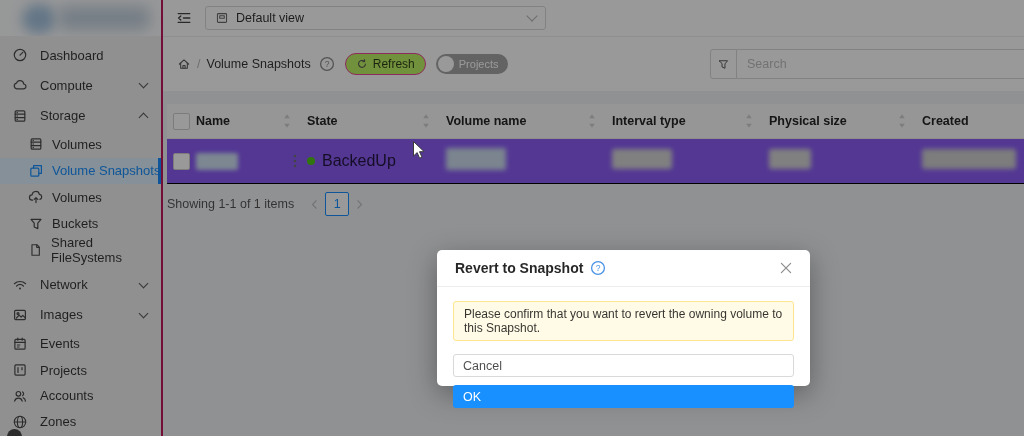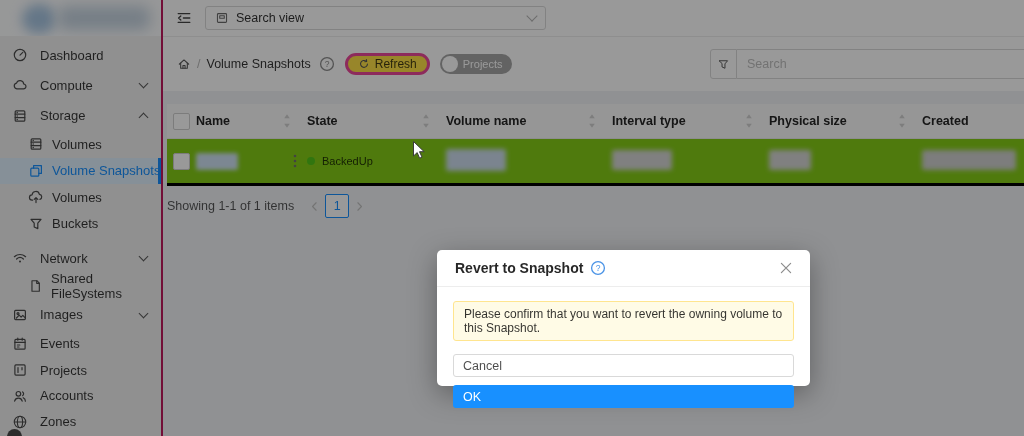--- a/index.html
+++ b/index.html
@@ -40,44 +40,44 @@
     background:#fff;display:flex;align-items:center;padding:0 9px;font-size:12.5px;color:rgba(0,0,0,.82);
     cursor:pointer;box-sizing:border-box;}
   .viewselect .i{color:#6b6b6b;margin-right:7px;}
   .viewselect .chevd{margin-left:auto;width:7px;height:7px;border-right:1.4px solid #b5b5b5;
     border-bottom:1.4px solid #b5b5b5;transform:rotate(45deg);margin-top:-4px;}
 
   .pageheader{height:54px;background:#fff;display:flex;align-items:center;padding-left:15px;position:relative;}
   .slash{color:#b8b8b8;margin:0 6px;font-size:12.5px;}
   .crumb-page{font-size:12.5px;color:rgba(0,0,0,.8);}
   .qmark{display:inline-flex;width:13px;height:13px;margin-left:8px;color:#8c8c8c;}
-  .btn-refresh{margin-left:10px;height:22px;border:3px solid #ec4899;border-radius:11px;background:#fde047;
+  .btn-refresh{margin-left:10px;height:22px;border:1px solid #ec4899;border-radius:11px;background:#bef264;
     display:flex;align-items:center;gap:5px;padding:0 10px;font-size:12px;color:rgba(0,0,0,.75);cursor:pointer;}
   .btn-refresh .i{color:#555;}
   .switch{margin-left:10px;position:relative;height:20px;min-width:60px;border-radius:10px;
     background:#a6a6a6;display:flex;align-items:center;cursor:pointer;}
   .switch .knob{position:absolute;left:2px;top:2px;width:16px;height:16px;border-radius:50%;background:#fff;}
   .switch .sw-label{padding:0 9px 0 23px;font-size:11px;color:#fff;}
   .search-group{position:absolute;left:548px;top:12px;display:flex;height:30px;}
   .filter-btn{width:27px;height:30px;box-sizing:border-box;border:1px solid #d9d9d9;border-radius:3px 0 0 3px;
     background:#fff;display:flex;align-items:center;justify-content:center;color:#555;cursor:pointer;}
   .search-input{width:300px;height:30px;box-sizing:border-box;border:1px solid #d9d9d9;border-left:none;
     border-radius:0 3px 3px 0;padding:0 10px;font-size:12.5px;color:rgba(0,0,0,.8);outline:none;
     font-family:"Liberation Sans",sans-serif;}
   .search-input::placeholder{color:#bfbfbf;}
 
   
-  .card{margin:13px 12px 0 5px;width:calc(100% - 5px);background:#84cc16;}
+  .card{margin:13px 12px 0 5px;width:calc(100% - 5px);background:#8b5cf6;}
   .trow{display:grid;grid-template-columns:29px 111px 139px 166px 157px 153px minmax(120px,1fr);
     align-items:center;}
   .thead{height:34px;background:#fafafa;border-bottom:1px solid #ececec;font-size:12.5px;font-weight:bold;
     color:#262626;}
   .th{display:flex;align-items:center;padding-right:12px;height:100%;}
   .sorter{margin-left:auto;display:inline-flex;cursor:pointer;}
-  .tbody{height:44px;border-bottom:3px solid #000000;font-size:11px;color:rgba(0,0,0,.75);}
+  .tbody{height:44px;border-bottom:1px solid #000000;font-size:16px;color:rgba(0,0,0,.75);}
   .cb-cell{display:flex;justify-content:flex-start;padding-left:6px;}
   .checkbox{width:15px;height:15px;border:1px solid #cfcfcf;border-radius:2px;background:#fff;cursor:pointer;}
   .name-cell{display:flex;align-items:center;height:100%;}
   .blob{border-radius:2px;}
   .blob-name{width:42px;height:17px;background:#cfe1f3;filter:blur(2px);cursor:pointer;}
   .more{margin-left:auto;margin-right:4px;display:inline-flex;cursor:pointer;}
   .state-cell{display:flex;align-items:center;gap:7px;}
   .dot{width:8px;height:8px;border-radius:50%;background:#52c41a;}
   .blob-volume{width:60px;height:22px;background:#cdddee;filter:blur(2.5px);cursor:pointer;}
   .blob-interval{width:60px;height:20px;background:#d6d6d6;filter:blur(2.5px);}
@@ -202,43 +202,43 @@
         <span>Volumes</span>
       </div>
       <div class="ni sub">
         <span class="i">
             <svg viewBox="0 0 16 16">
               <path d="M3 3.4h10L9.8 7.2v5.4L6.2 11V7.2z" fill="none" stroke="currentColor" stroke-linecap="round" stroke-linejoin="round" stroke-width="1.2"></path>
             </svg>
           </span>
         <span>Buckets</span>
       </div>
+      <div class="ni sub">
+        <span class="i">
+            <svg viewBox="0 0 16 16">
+              <g fill="none" stroke="currentColor" stroke-linecap="round" stroke-linejoin="round" stroke-width="1.2">
+                <path d="M4.2 2.4h5.2L12 5v8.6H4.2z"></path>
+                <path d="M9.2 2.6v2.6h2.6"></path>
+              </g>
+            </svg>
+          </span>
+        <span>Shared FileSystems</span>
+      </div>
       <div class="ni gap">
         <span class="i">
             <svg viewBox="0 0 16 16">
               <g fill="none" stroke="currentColor" stroke-linecap="round" stroke-linejoin="round" stroke-width="1.2">
                 <path d="M2.4 6.7a8.2 8.2 0 0 1 11.2 0"></path>
                 <path d="M4.6 9a5.1 5.1 0 0 1 6.8 0"></path>
                 <circle cx="8" cy="11.6" r="1" fill="currentColor" stroke="none"></circle>
               </g>
             </svg>
           </span>
         <span>Network</span>
         <span class="chev down"></span>
-      </div>
-      <div class="ni sub">
-        <span class="i">
-            <svg viewBox="0 0 16 16">
-              <g fill="none" stroke="currentColor" stroke-linecap="round" stroke-linejoin="round" stroke-width="1.2">
-                <path d="M4.2 2.4h5.2L12 5v8.6H4.2z"></path>
-                <path d="M9.2 2.6v2.6h2.6"></path>
-              </g>
-            </svg>
-          </span>
-        <span>Shared FileSystems</span>
       </div>
       <div class="ni">
         <span class="i">
             <svg viewBox="0 0 16 16">
               <g fill="none" stroke="currentColor" stroke-linecap="round" stroke-linejoin="round" stroke-width="1.2">
                 <rect x="2.6" y="3.4" width="10.8" height="9.2" rx="1"></rect>
                 <circle cx="6" cy="6.6" r="1"></circle>
                 <path d="M4.4 11l2.8-2.8 1.9 1.9 1.7-1.7 2.4 2.4"></path>
               </g>
             </svg>
@@ -309,21 +309,21 @@
         </span>
       <div class="viewselect">
         <span class="i i14">
             <svg viewBox="0 0 16 16">
               <g fill="none" stroke="currentColor" stroke-linecap="round" stroke-linejoin="round" stroke-width="1.2">
                 <rect x="2.8" y="3" width="10.4" height="10" rx="1"></rect>
                 <path d="M5.4 5.4h5.2v2.8H5.4z"></path>
               </g>
             </svg>
           </span>
-        <span>Search view</span>
+        <span>Default view</span>
         <span class="chevd"></span>
       </div>
     </header>
 
     <div class="pageheader">
       <span class="i i14" style="color:#595959;">
           <svg viewBox="0 0 16 16">
             <g fill="none" stroke="currentColor" stroke-linecap="round" stroke-linejoin="round" stroke-width="1.2">
               <path d="M2.6 8.3L8 3.4l5.4 4.9"></path>
               <path d="M4.2 7.2v5.6h7.6V7.2"></path>

